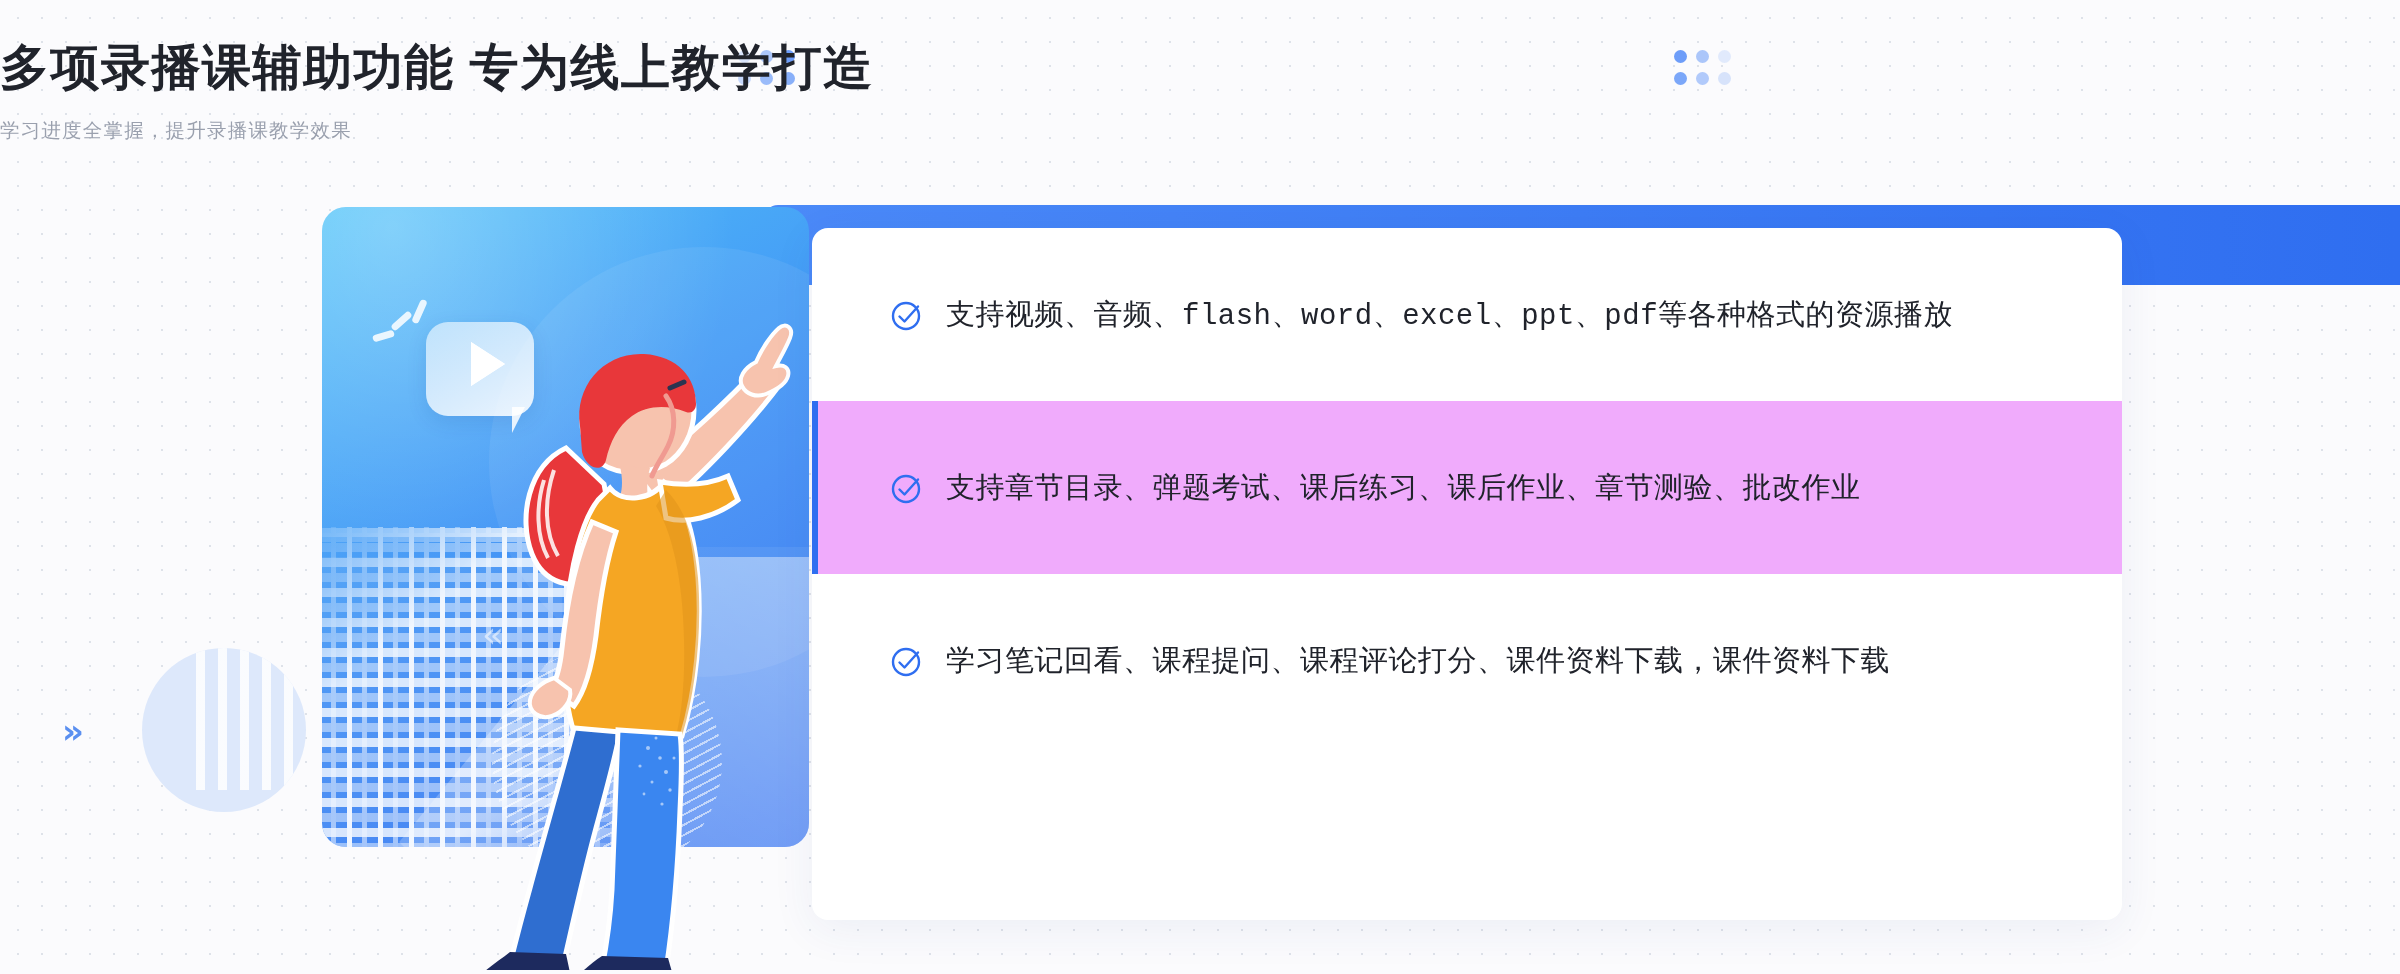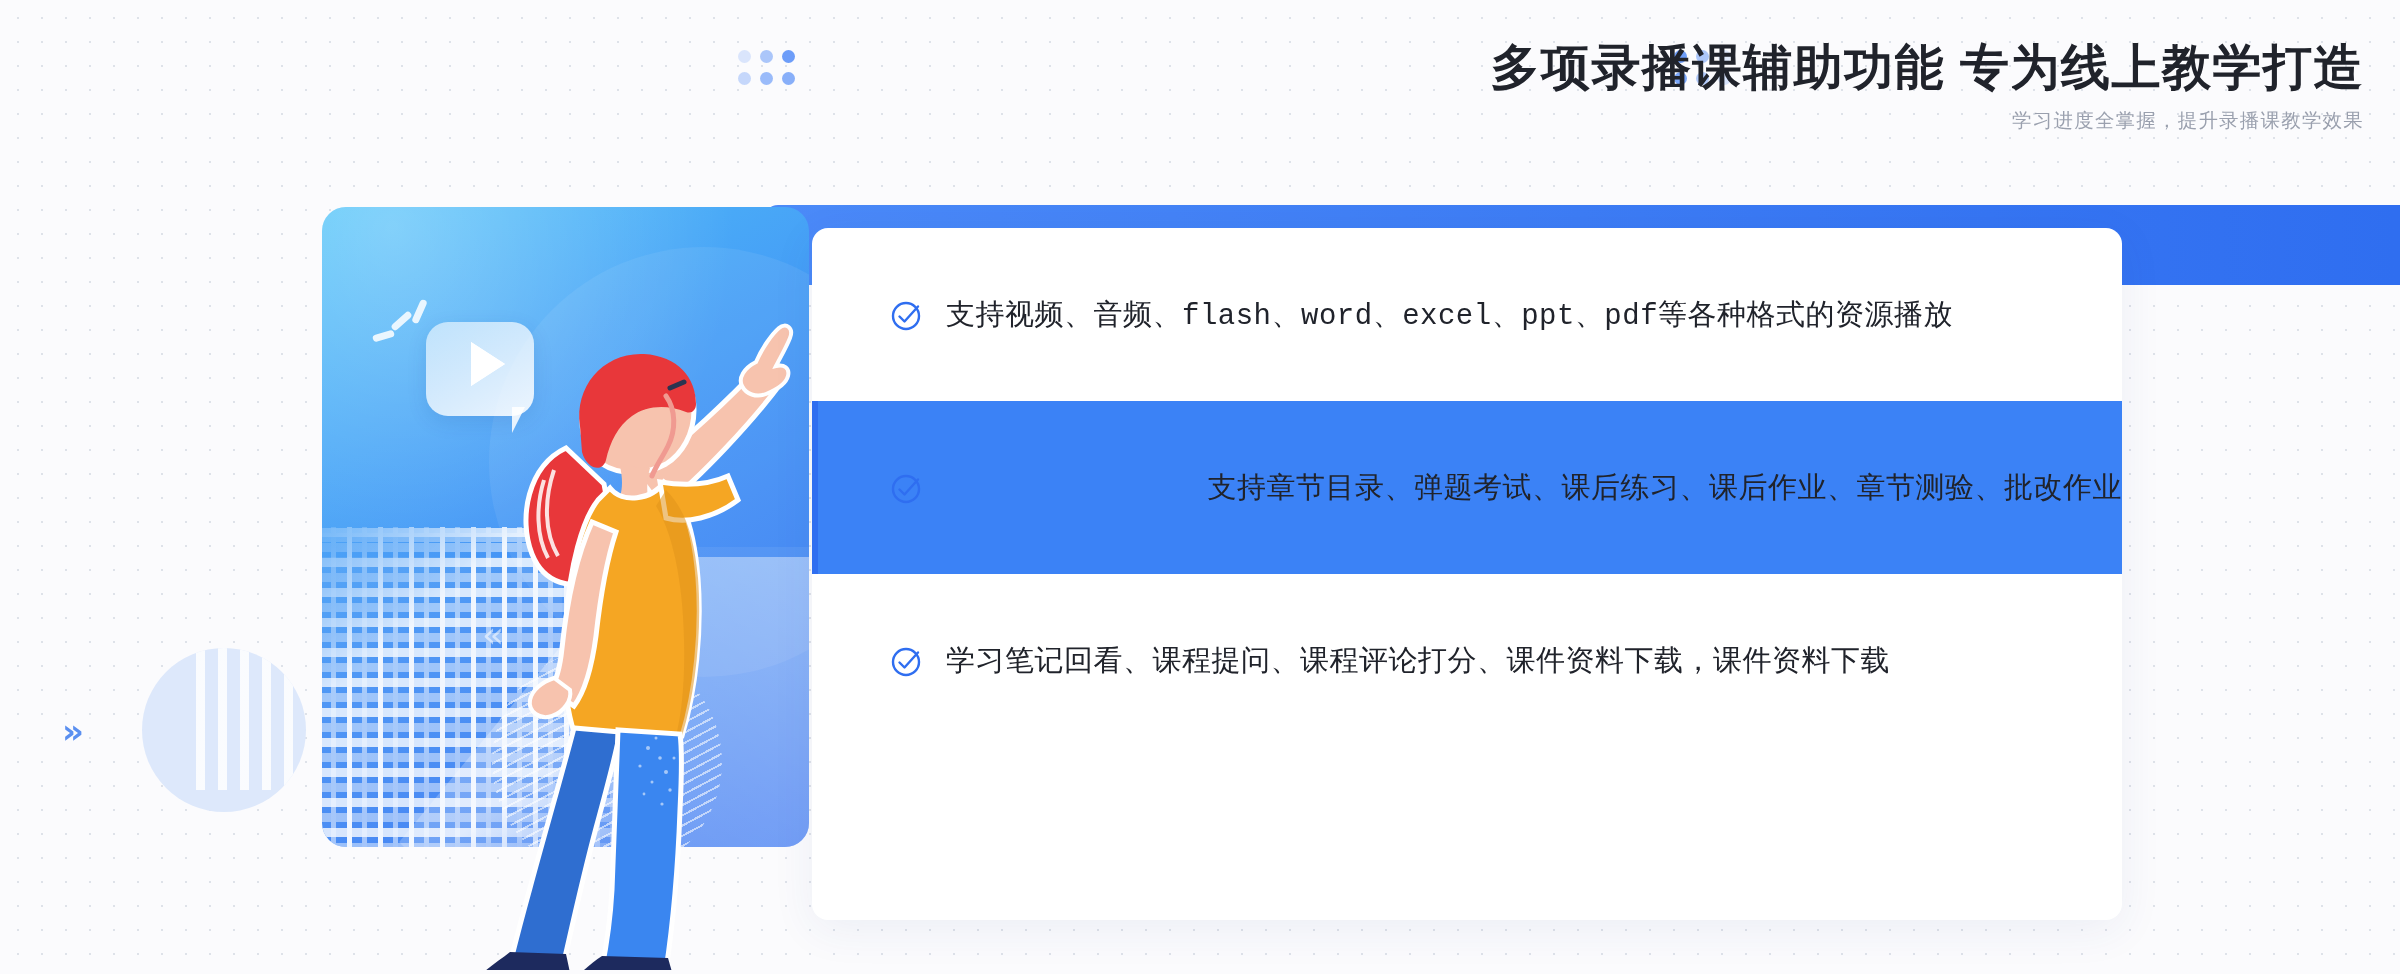--- a/index.html
+++ b/index.html
@@ -18,30 +18,30 @@
     background-image:radial-gradient(#d9dde6 1.35px, transparent 1.4px);
     background-size:24px 24px;
     background-position:6px 6px;
     opacity:.85;
     pointer-events:none;
   }
 
   
   #header{
     position:absolute; left:0; top:0; width:2364px; height:160px;
-    text-align:right; z-index:6;
+    text-align:left; z-index:6;
   }
   #page-title{
     font-size:49px; font-weight:700; color:#20232b;
     letter-spacing:1.5px; line-height:1;
     padding-top:43px; white-space:nowrap;
   }
   #page-subtitle{
     font-size:19.5px; color:#9aa0ae; letter-spacing:1.2px;
-    margin-top:15px; white-space:nowrap;
+    margin-top:25px; white-space:nowrap;
   }
 
   .dot-cluster{
     position:absolute; top:50px;
     display:grid; grid-template-columns:repeat(3,22px);
     grid-template-rows:repeat(2,22px);
   }
   .dot-cluster i{ display:block; width:13px; height:13px; border-radius:50%;
     background:#4a86f7; }
   #dot-cluster-left{ left:738px; }
@@ -178,21 +178,21 @@
     z-index:5;
     overflow:hidden;
     font-family:Liberation Mono, monospace;
   }
   .feature-row{
     position:relative;
     height:173px;
     display:flex; align-items:center;
     padding-left:78px;
   }
-  .feature-row.is-active{ background:#3b82f6;justify-content:space-between; }
+  .feature-row.is-active{ background:#f0abfc; }
   .row-accent{
     position:absolute; left:-6px; top:0; width:12px; height:100%;
     background:#2f6ef0; display:none;
   }
   .feature-row.is-active .row-accent{ display:block; }
   .check-icon{ flex:0 0 auto; width:34px; height:34px; margin-right:22px; }
   .feature-text{
     font-size:29px; color:#20232b; letter-spacing:.5px; white-space:nowrap;
   }
 </style>

